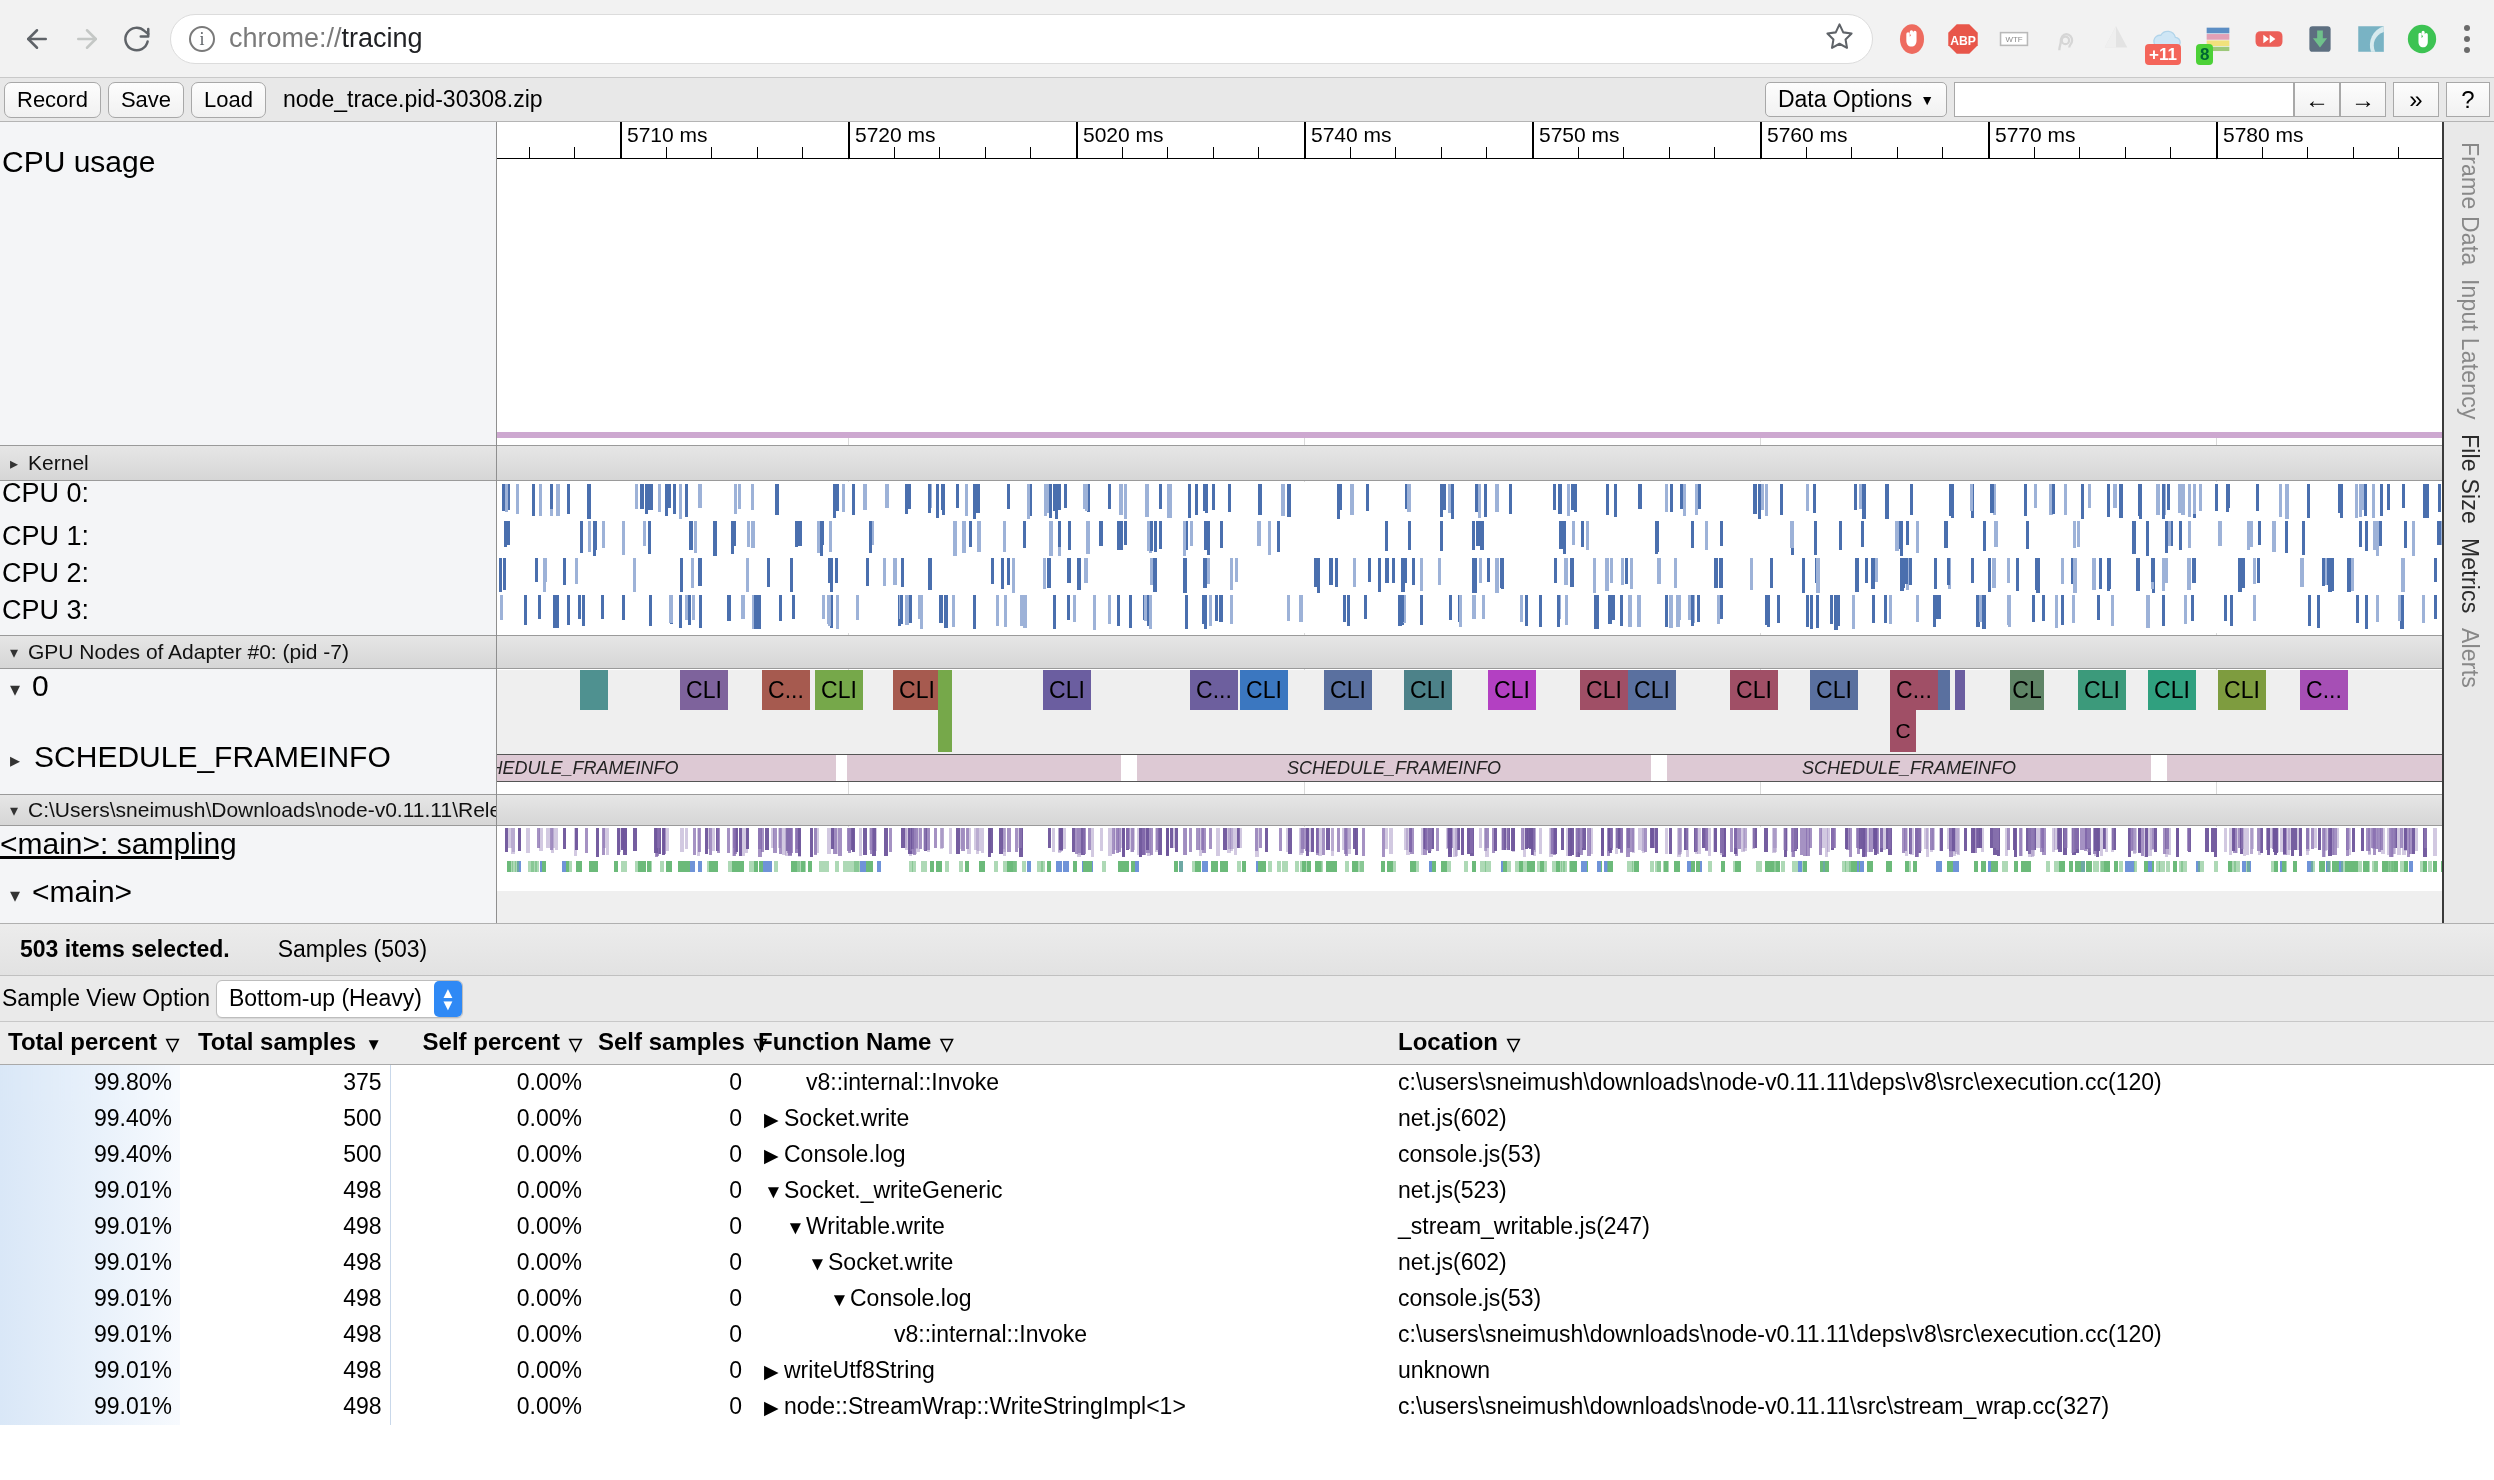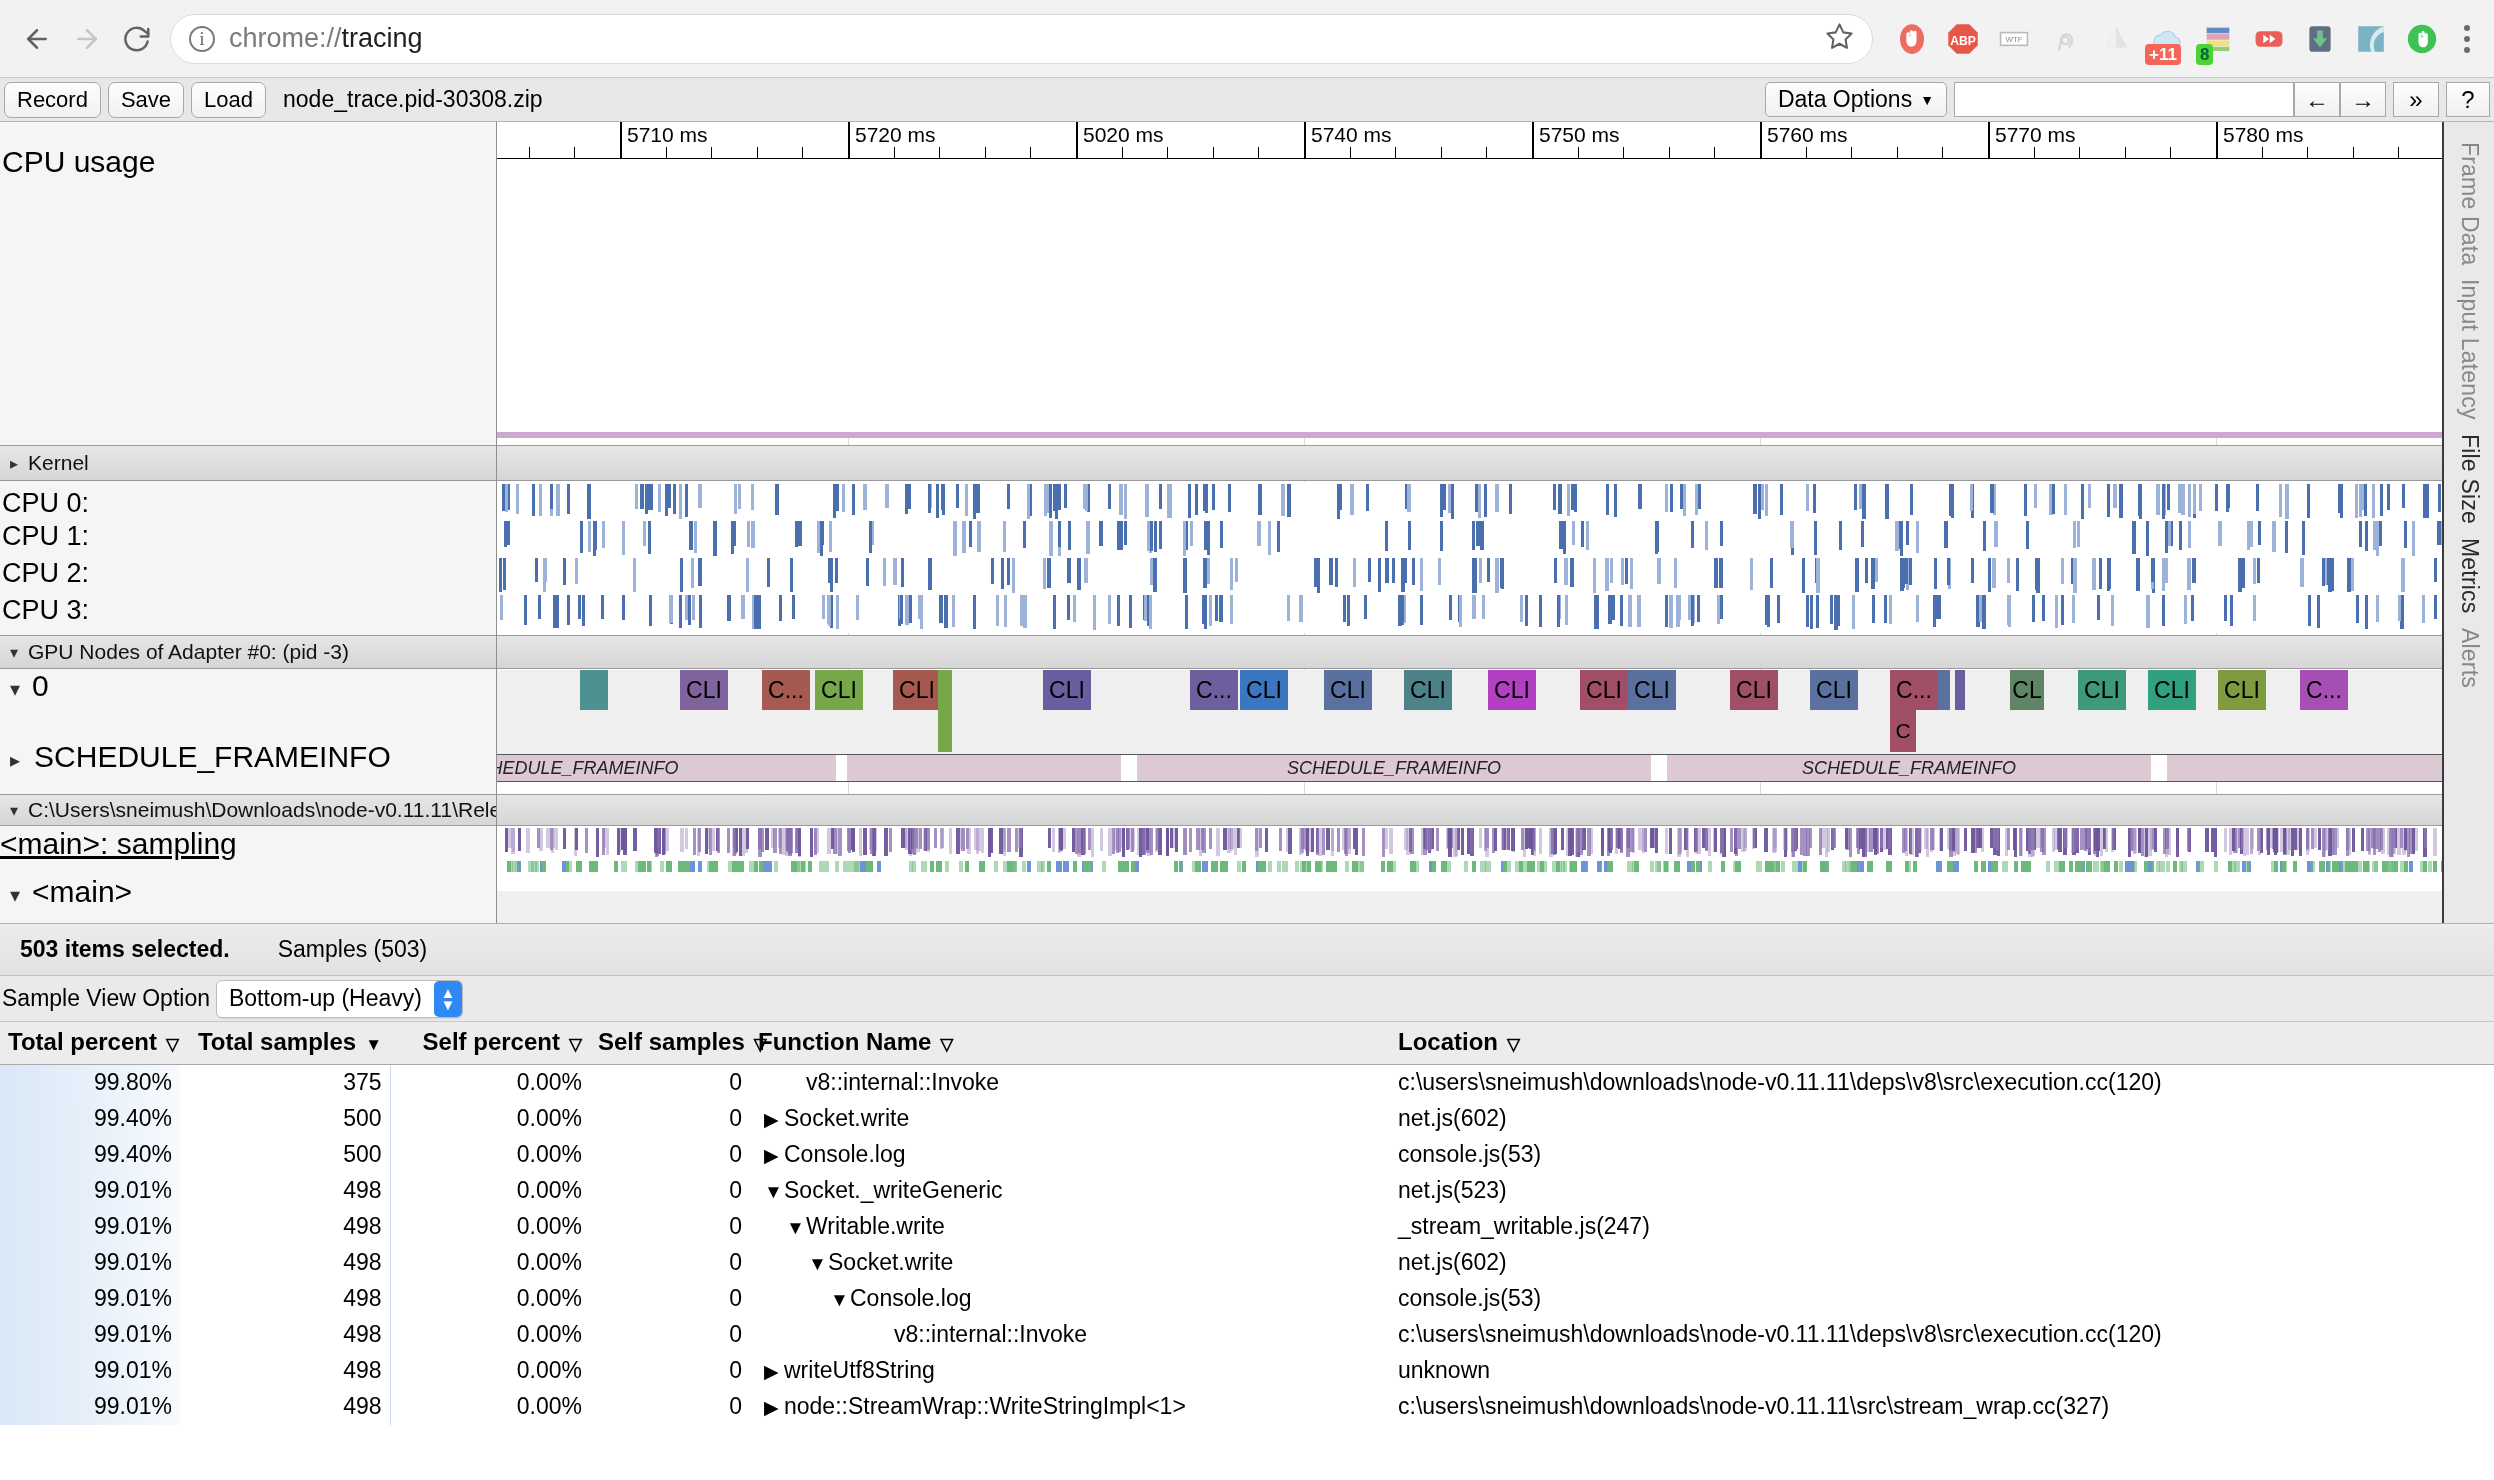--- a/index.html
+++ b/index.html
@@ -435,28 +435,28 @@
 <div id="timeline">
 
   <div id="tl-left">
     <div class="lbl lbl-big" style="left:2px; top:23px;">CPU usage</div>
 
     <div class="grouprow" style="top:323px; height:36px;">
       <span class="tri">▸</span>
       <span>Kernel</span>
     </div>
 
-    <div class="lbl lbl-mid" style="left:2px; top:366px;">CPU 0:</div>
+    <div class="lbl lbl-mid" style="left:2px; top:356px;">CPU 0:</div>
     <div class="lbl lbl-mid" style="left:2px; top:399px;">CPU 1:</div>
     <div class="lbl lbl-mid" style="left:2px; top:436px;">CPU 2:</div>
     <div class="lbl lbl-mid" style="left:2px; top:473px;">CPU 3:</div>
 
     <div class="grouprow" style="top:513px; height:34px;">
       <span class="tri">▾</span>
-      <span>GPU Nodes of Adapter #0: (pid -3)</span>
+      <span>GPU Nodes of Adapter #0: (pid -7)</span>
     </div>
 
     <div class="lbl lbl-big" style="left:10px; top:547px;">
       <span style="font-size:20px; color:#333; margin-right:12px;">▾</span><span>0</span>
     </div>
 
     <div class="lbl lbl-big" style="left:10px; top:618px;">
       <span style="font-size:20px; color:#333; margin-right:14px;">▸</span><span>SCHEDULE_FRAMEINFO</span>
     </div>
 

